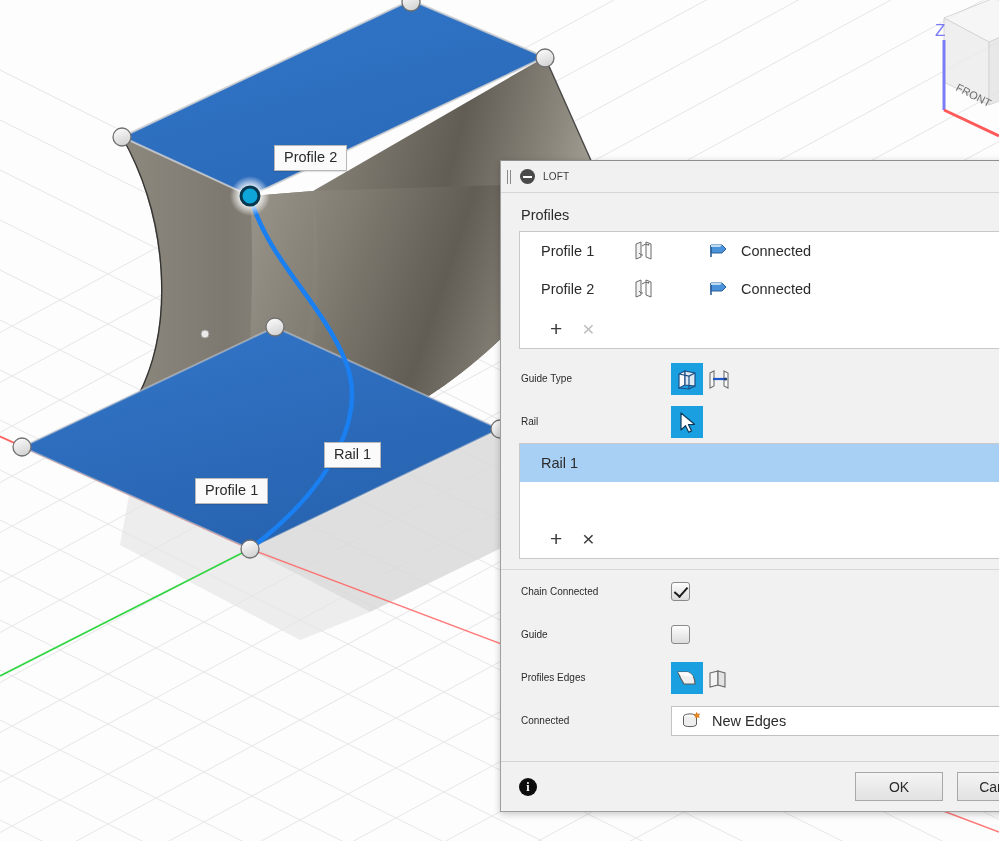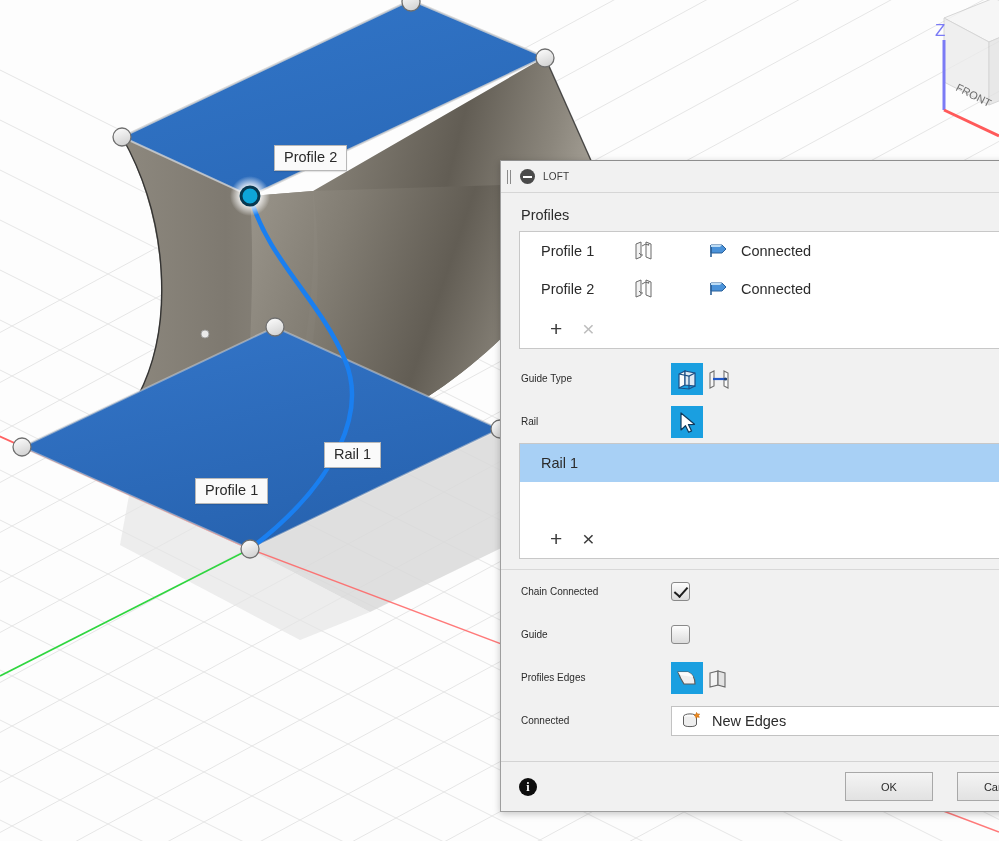--- a/index.html
+++ b/index.html
@@ -230,24 +230,24 @@
     display: flex; align-items: center; justify-content: center;
     line-height: 1;
   }
   .footer-spacer { flex: 1 1 auto; }
   .btn {
     height: 29px;
     min-width: 88px;
     padding: 0 16px;
     background: linear-gradient(#f4f4f4, #e2e2e2);
     border: 1px solid #a8a8a8;
-    font-size: 11px;
+    font-size: 14px;
     font-family: "Liberation Sans", sans-serif;
     color: #2b2b2b;
-    margin-left: 24px;
+    margin-left: 14px;
   }
 </style>
 </head>
 <body>
 
 <div id="root">
 
   <div id="viewport">
     <svg width="999" height="841" viewBox="0 0 999 841">
       <defs>

